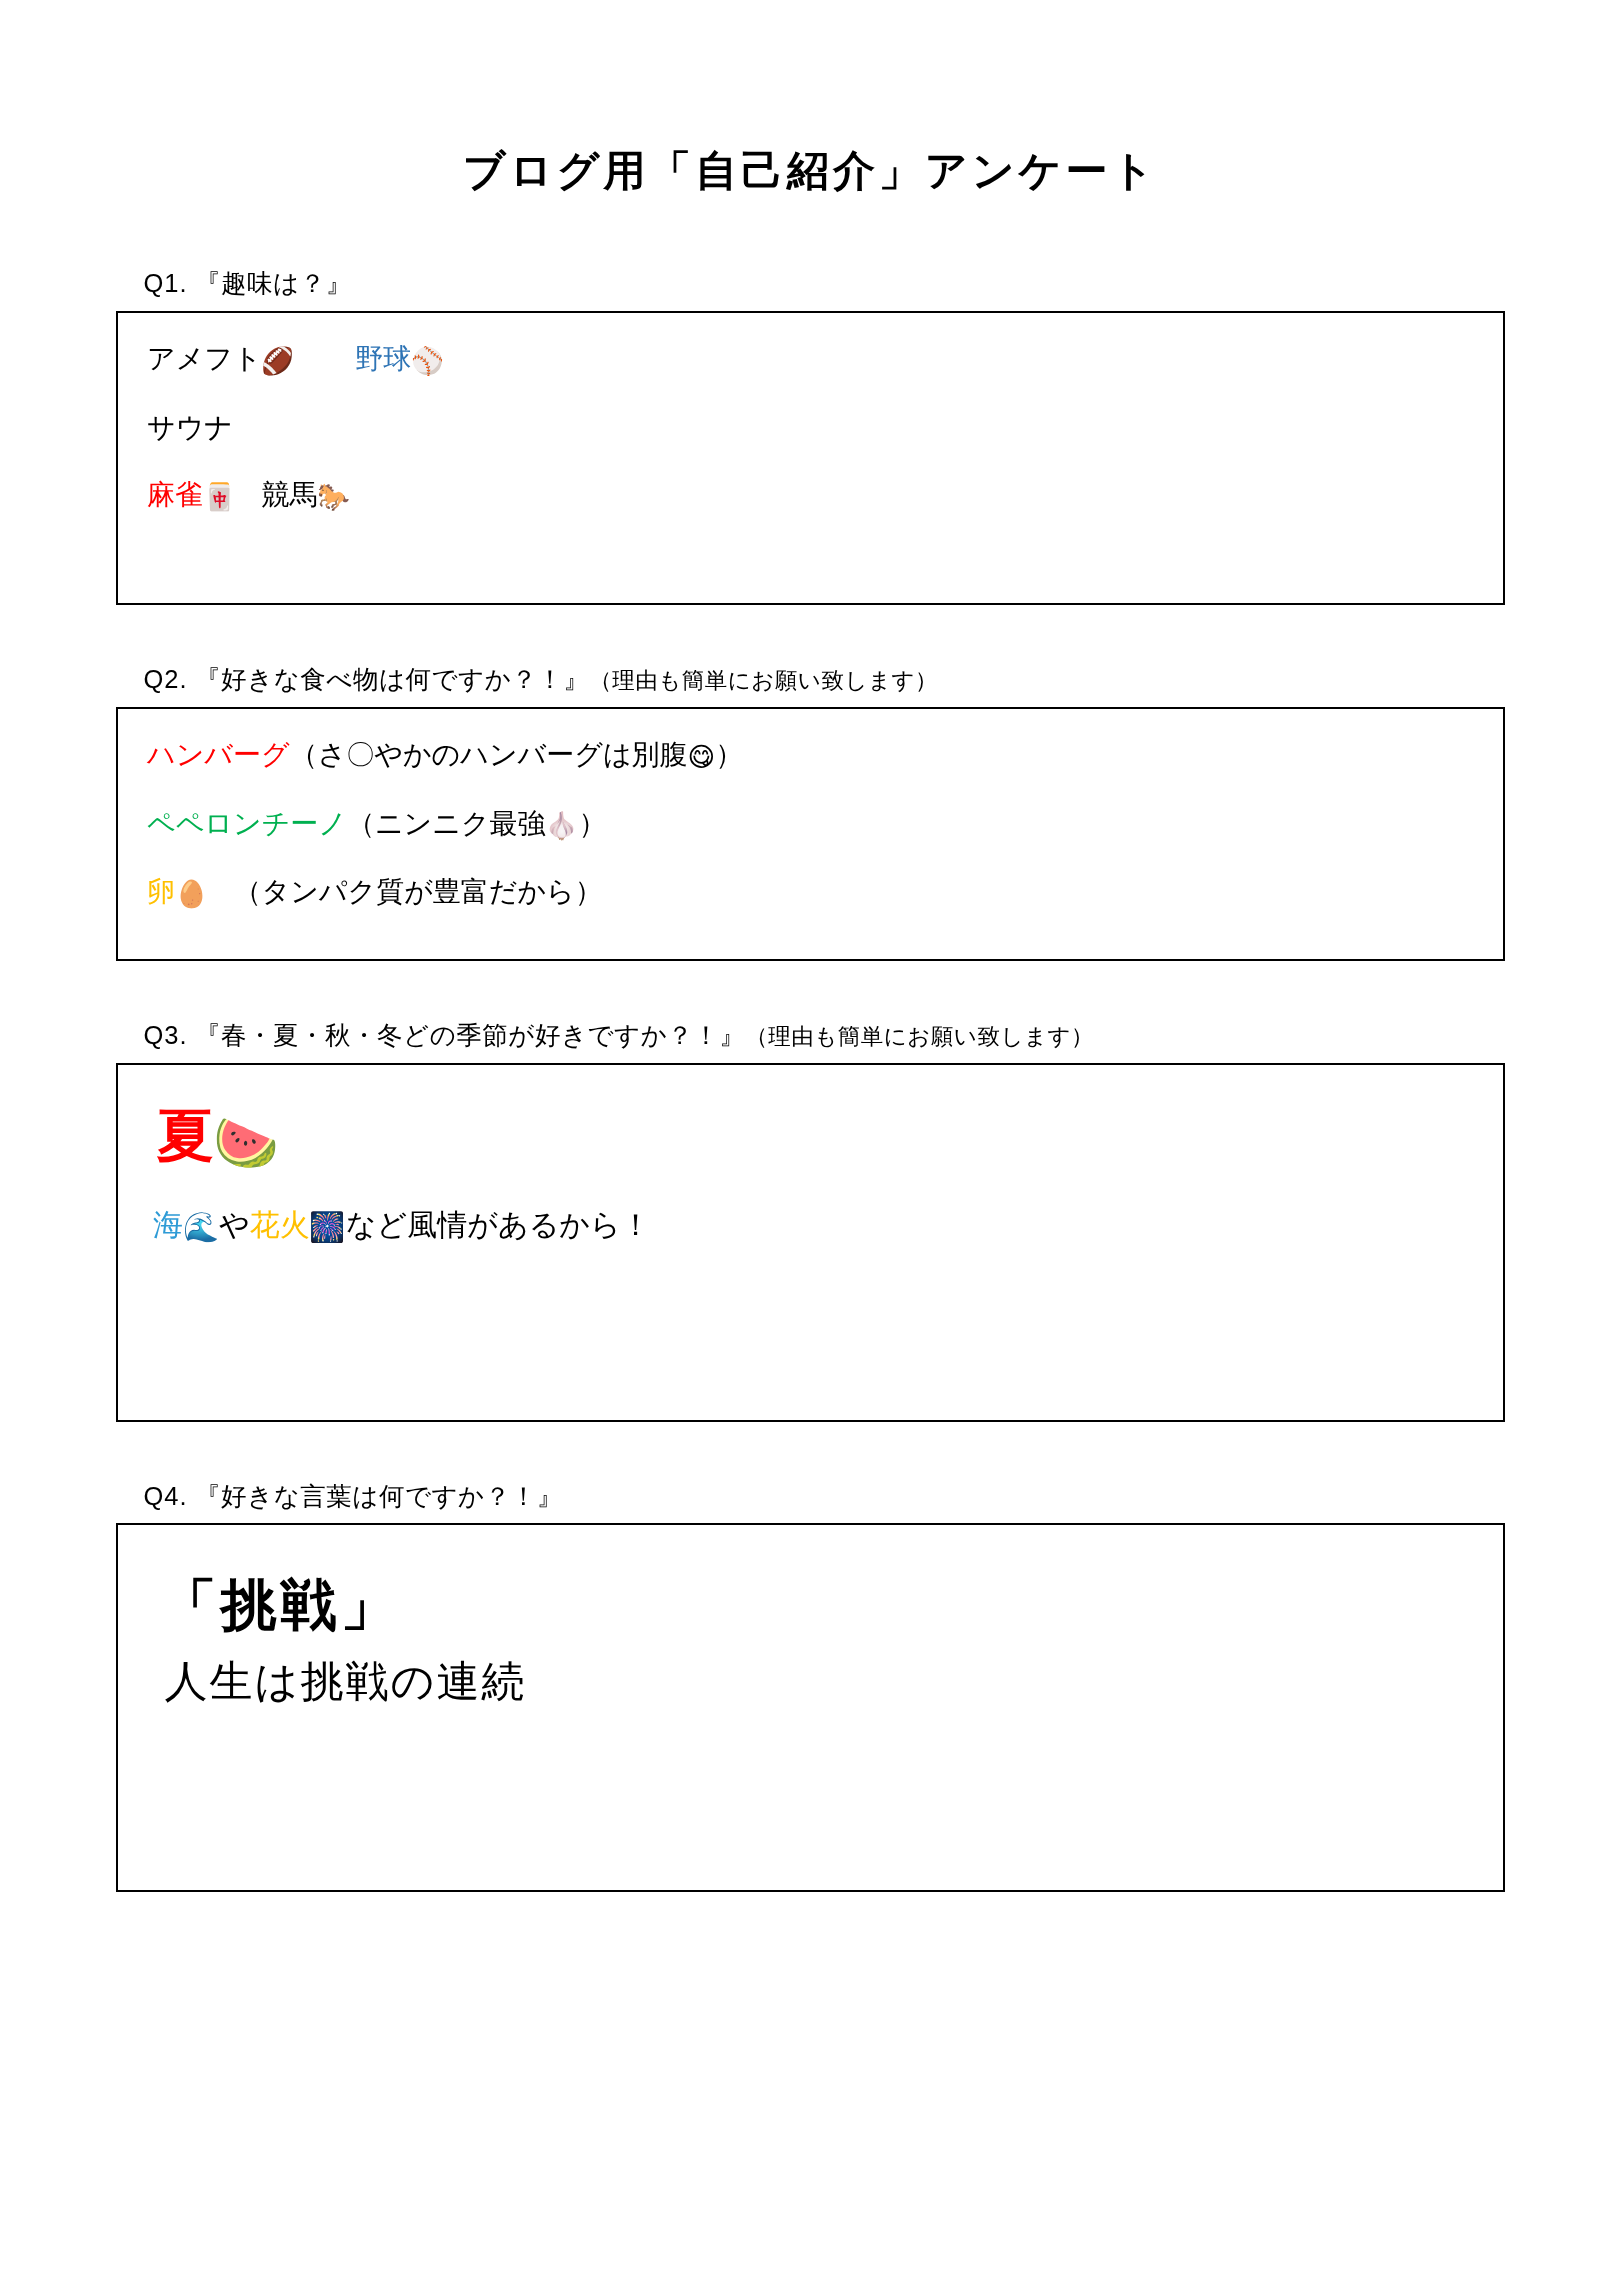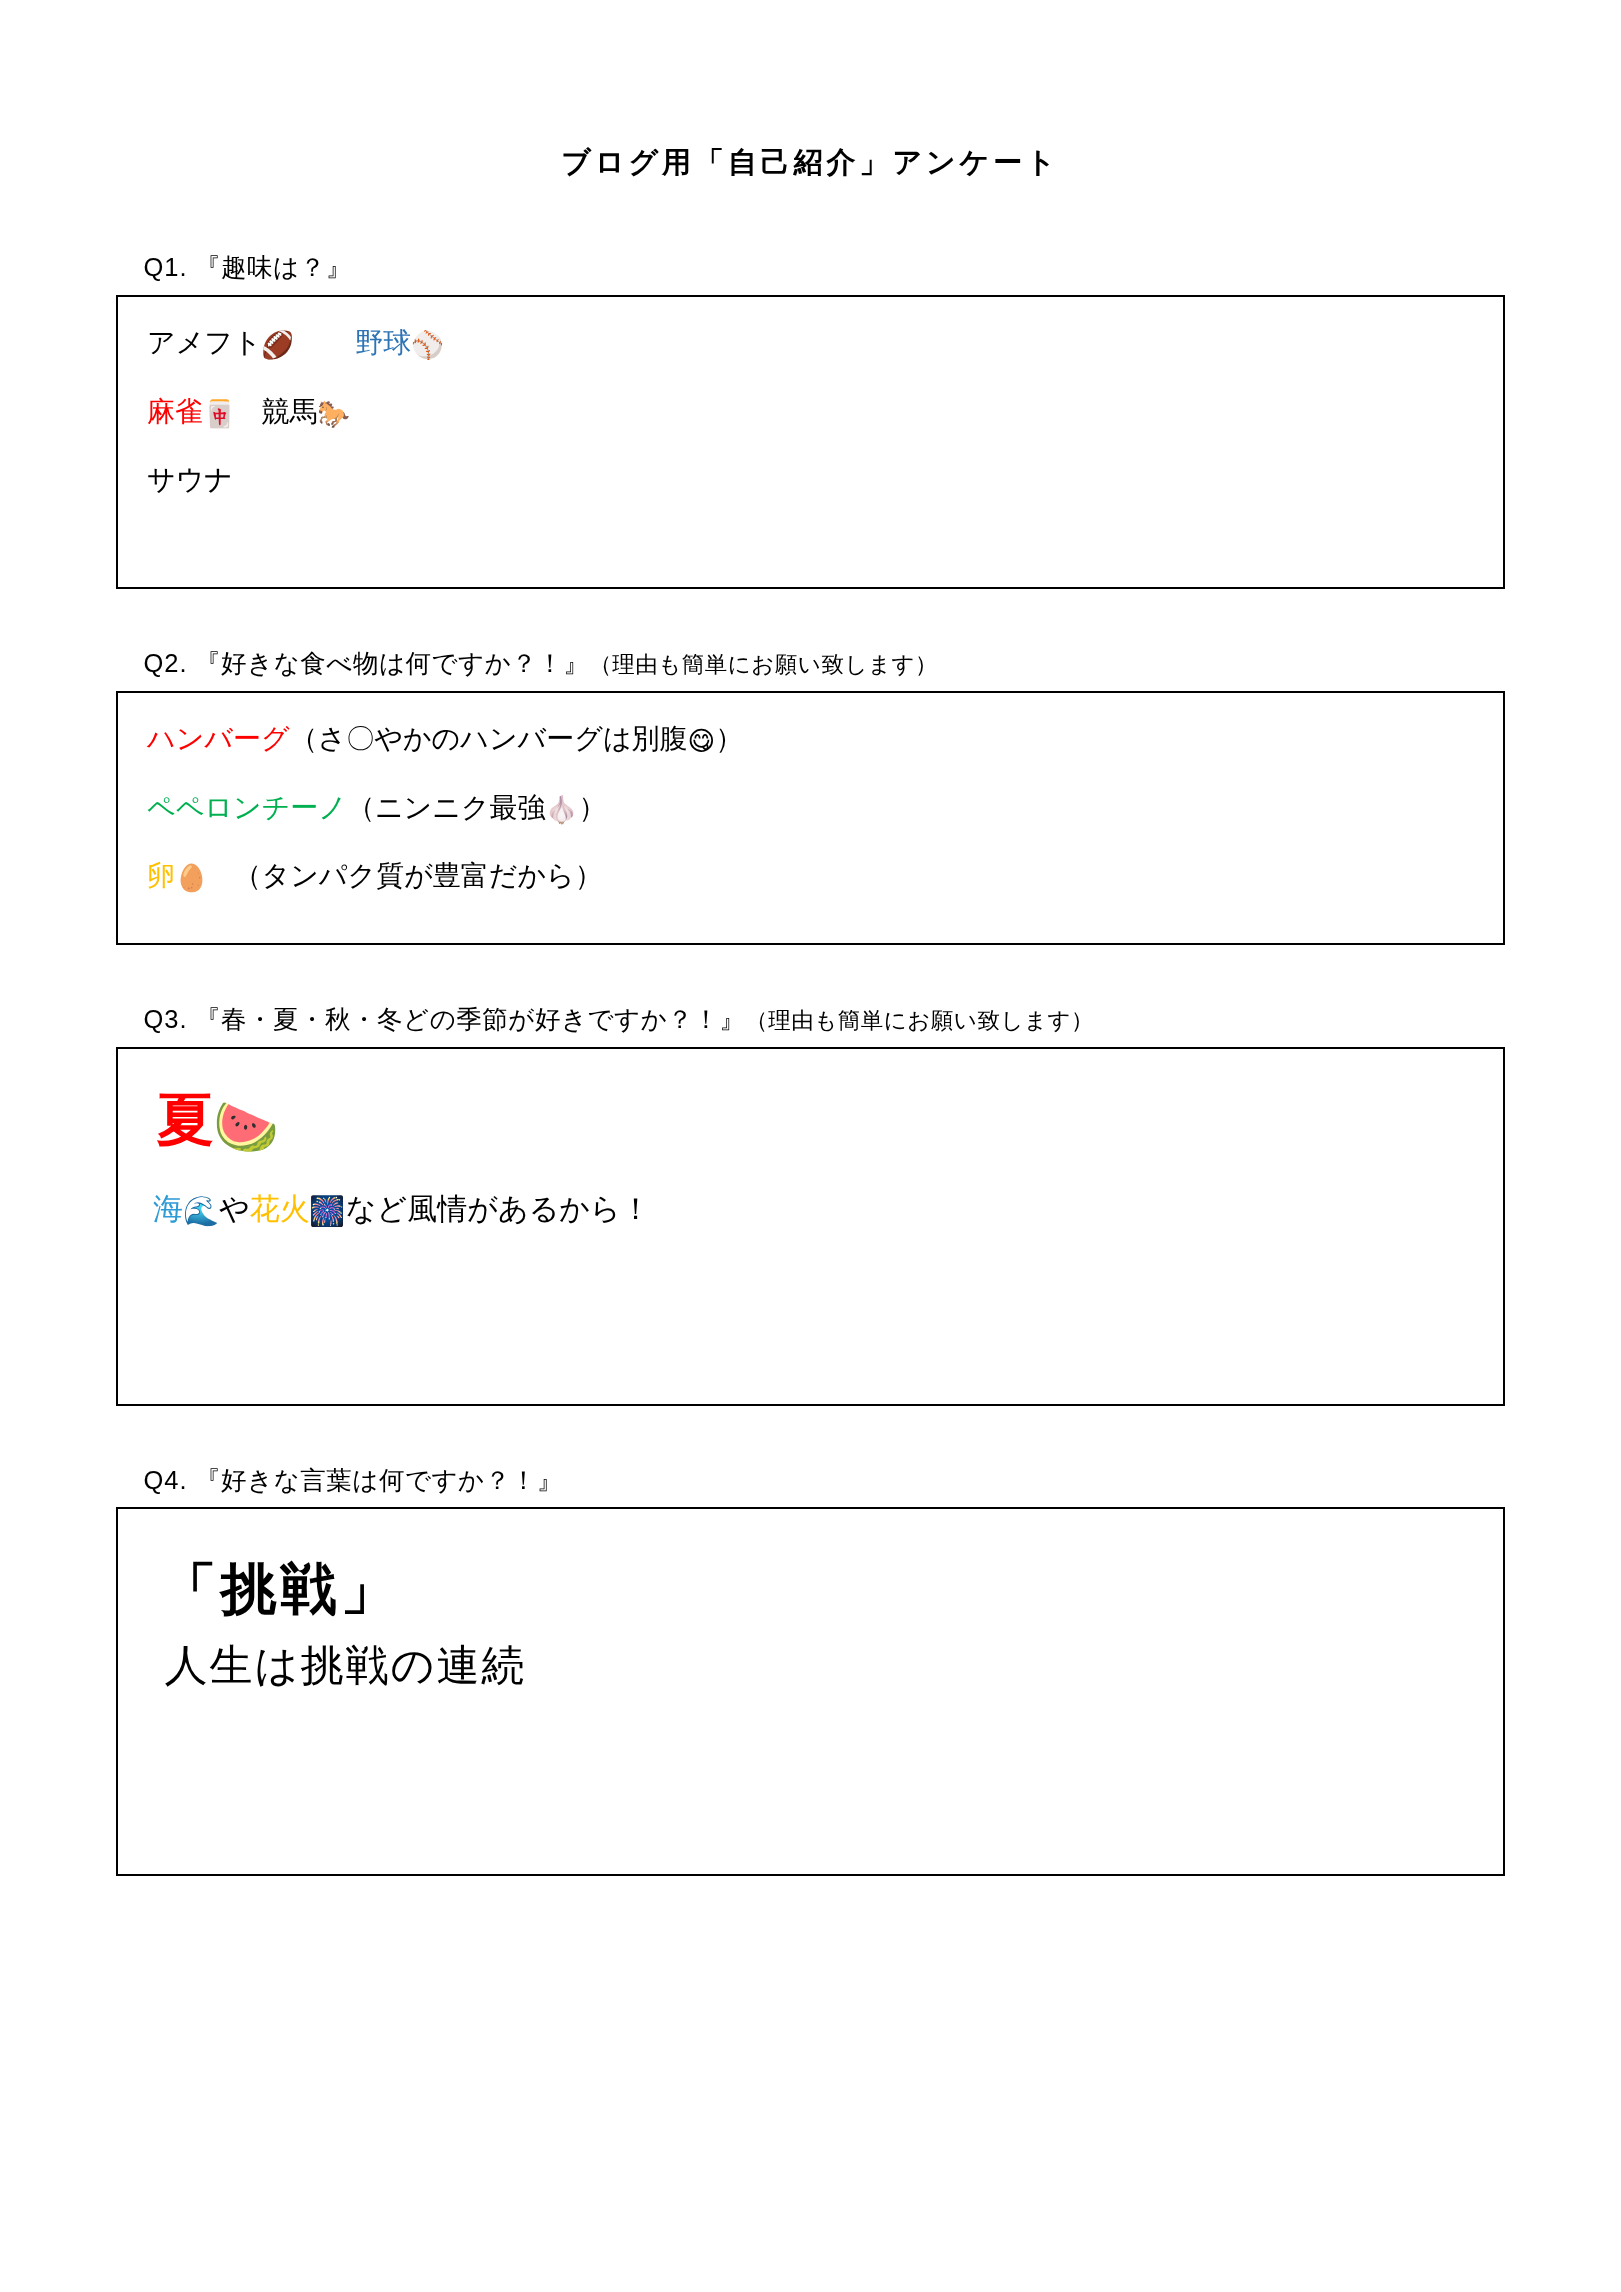--- a/index.html
+++ b/index.html
@@ -16,21 +16,21 @@
     overflow: hidden;
   }
   .page {
     box-sizing: border-box;
     width: 1621px;
     height: 2293px;
     padding: 116px 116px 0 116px;
   }
   .doc-title {
     text-align: center;
-    font-size: 29px;
+    font-size: 42px;
     font-weight: 700;
     letter-spacing: 3.9px;
     font-family: "DejaVu Serif", "Liberation Serif", serif;
     margin: 27.4px 0 0 0;
     padding-bottom: 9.8px;
   }
   .q-label {
     font-size: 25.5px;
     font-weight: 400;
     font-family: "Liberation Sans", sans-serif;
@@ -115,24 +115,24 @@
 
   <div class="q-label">
     <span class="q-num">Q1.</span>
     <span>『趣味は？』</span>
   </div>
   <div class="answer-box box1">
     <div class="line">
       <span class="c-black">アメフト</span><span class="emoji">🏈</span><span class="gap"></span><span class="c-blue">野球</span><span class="emoji">⚾</span>
     </div>
     <div class="line">
-      <span class="c-red">麻雀</span><span class="emoji c-red">🀄</span><span class="gap"></span><span class="c-black">競馬</span><span class="emoji">🐎</span>
+      <span class="c-black">サウナ</span>
     </div>
     <div class="line">
-      <span class="c-black">サウナ</span>
+      <span class="c-red">麻雀</span><span class="emoji c-red">🀄</span><span class="gap"></span><span class="c-black">競馬</span><span class="emoji">🐎</span>
     </div>
   </div>
 
   <div class="q-label">
     <span class="q-num">Q2.</span>
     <span>『好きな食べ物は何ですか？！』</span><span class="q-note">（理由も簡単にお願い致します）</span>
   </div>
   <div class="answer-box box2">
     <div class="line">
       <span class="c-red">ハンバーグ</span><span class="c-black">（さ〇やかのハンバーグは別腹</span><span class="emoji">😋</span><span class="c-black">）</span>

